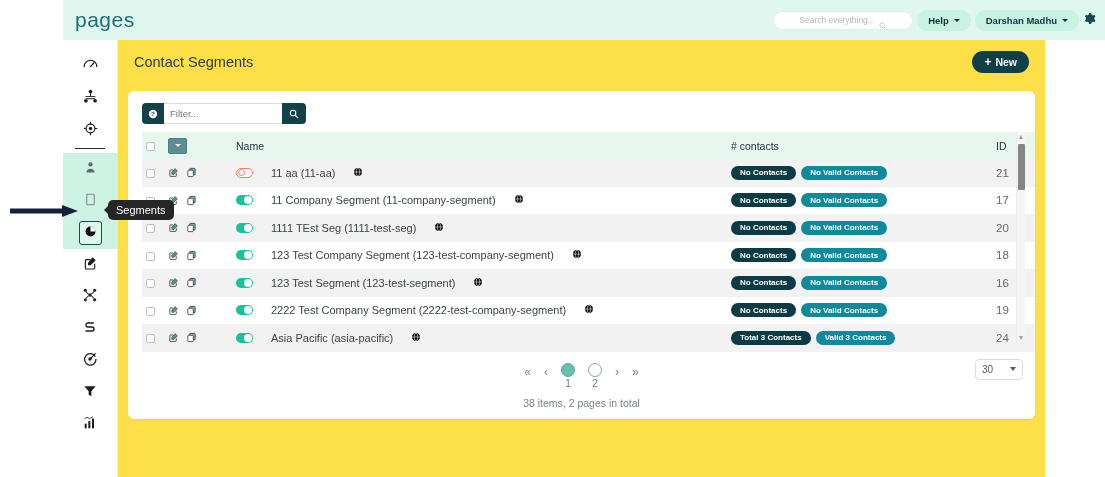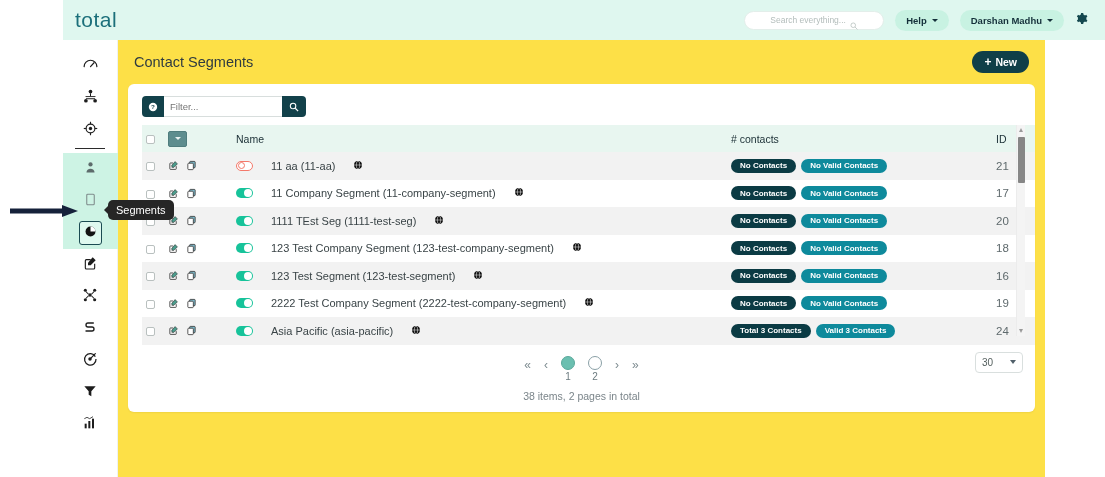--- a/index.html
+++ b/index.html
@@ -14,21 +14,21 @@
   
   .topbar {
     position: absolute; left: 63px; top: 0; width: 1042px; height: 40px;
     background: #dff7ef; display: flex; align-items: center;
   }
   .brand {
     margin-left: 12px; font-size: 21px; letter-spacing: .5px;
     color: #1b6f7a; font-family: "Liberation Sans", sans-serif;
   }
   .topbar-right {
-    margin-left: auto; display: flex; align-items: center; gap: 11px; padding-right: 16px;
+    margin-left: auto; display: flex; align-items: center; gap: 4px; padding-right: 8px;
   }
   .search-box {
     width: 140px; height: 19px; border-radius: 10px; background:#ffffff;
     border: 1px solid #e3eeea; display:flex; align-items:center; justify-content:center;
     gap: 4px; padding: 0 8px;
   }
   .search-box .ph { font-size: 8.5px; color:#b3bdbb; }
   .search-box .mag { width:8px; height:8px; display:inline-block; }
   .pill {
     height: 21px; border-radius: 11px; background:#c8f2e2; display:flex;
@@ -75,21 +75,21 @@
   .page-head { height: 44px; display:flex; align-items:center; padding: 0 16px; }
   .page-title { font-size: 14.5px; color:#2f3b40; }
   .btn-new {
     margin-left:auto; background:#103f48; color:#fff; border-radius:12px; height:22px;
     display:flex; align-items:center; gap:4px; padding:0 12px; font-size:10.5px;
     font-weight:700; cursor:pointer; border:none;
   }
   .plus { font-size:12px; line-height:1; }
 
   .card {
-    margin: 0 10px; background:#ffffff; border-radius:6px; height: 328px;
+    margin: 7px 10px; background:#ffffff; border-radius:6px; height: 328px;
     box-shadow: 0 1px 2px rgba(0,0,0,.06); position: relative; overflow: hidden;
   }
 
   .filter-row { padding: 12px 14px 8px 14px; display:flex; align-items:center; }
   .filter-group { display:flex; align-items:center; height:21px; }
   .fbtn-left {
     width:22px;height:21px;background:#12414a;border-radius:4px 0 0 4px;
     display:flex;align-items:center;justify-content:center; cursor:pointer;
   }
   .finput {
@@ -183,21 +183,21 @@
 </style>
 </head>
 <body>
 
 <div id="root">
 
   <div class="left-strip"></div>
 
   <div class="topbar">
     <div class="brand">
-      <span>total</span>
+      <span>pages</span>
     </div>
 
     <div class="topbar-right">
 
       <div class="search-box">
         <span class="ph">Search everything...</span>
         <span class="mag">
           <svg width="8" height="8" viewBox="0 0 16 16">
               <circle cx="6.5" cy="6.5" r="4.6" fill="none" stroke="#b3bdbb" stroke-width="1.5"></circle>
               <line x1="10" y1="10" x2="15" y2="15" stroke="#b3bdbb" stroke-width="1.5"></line>

